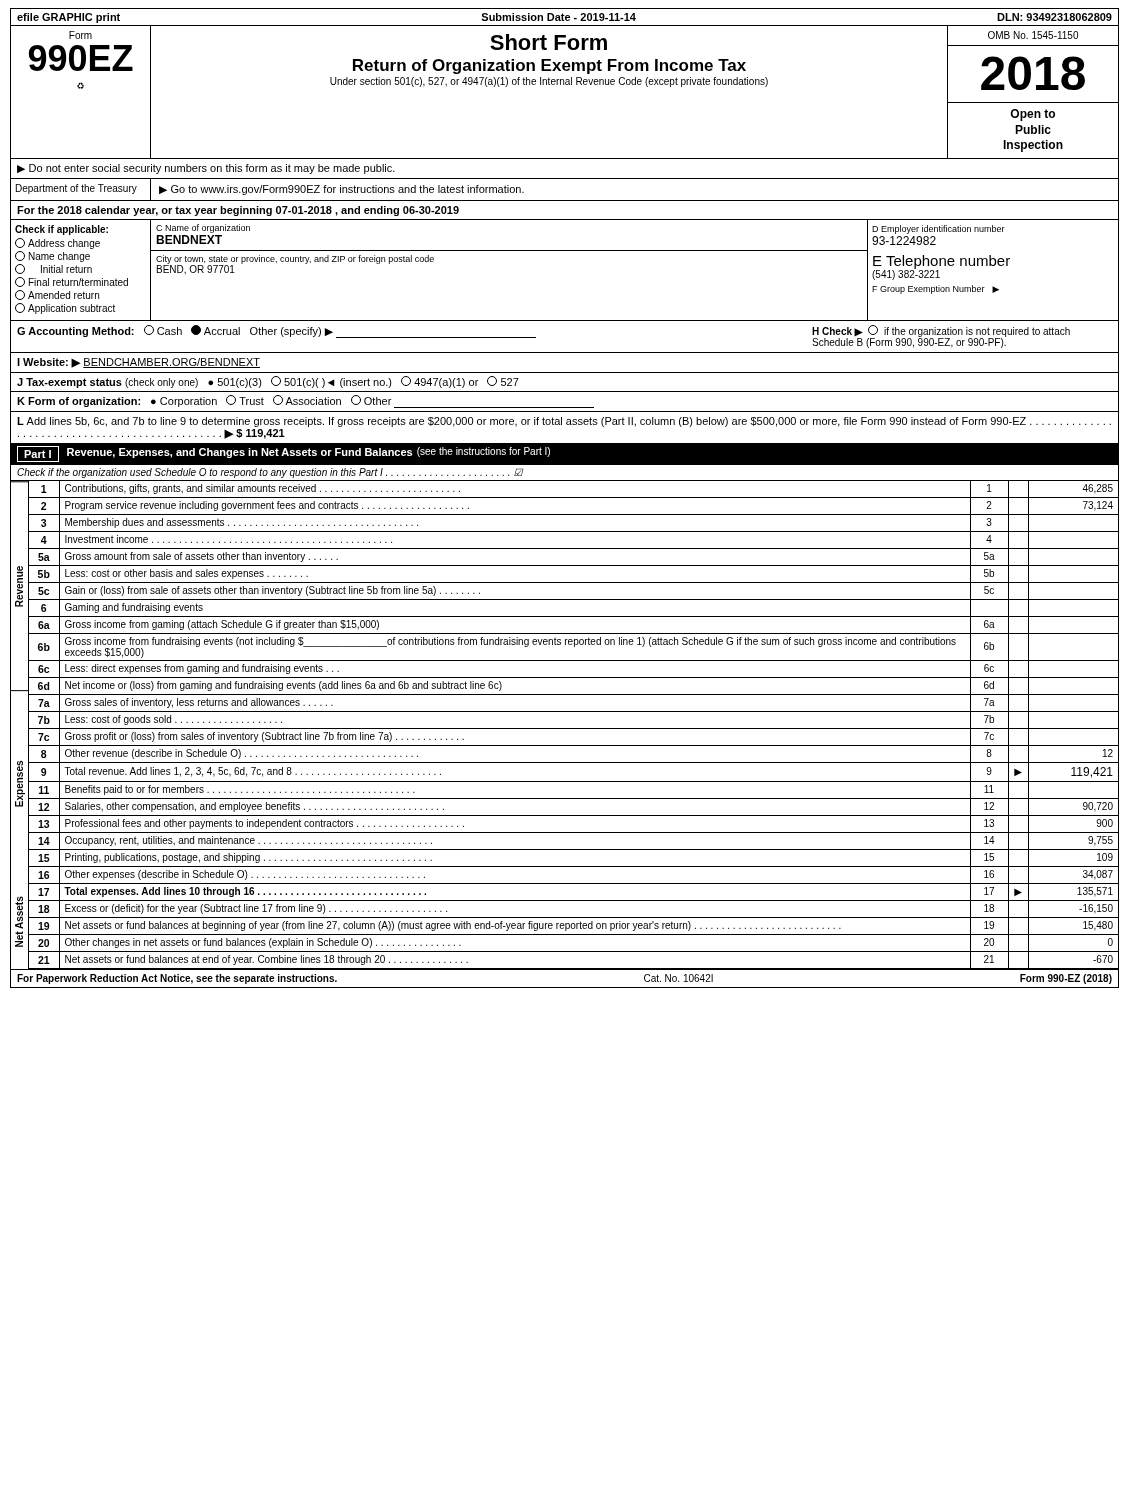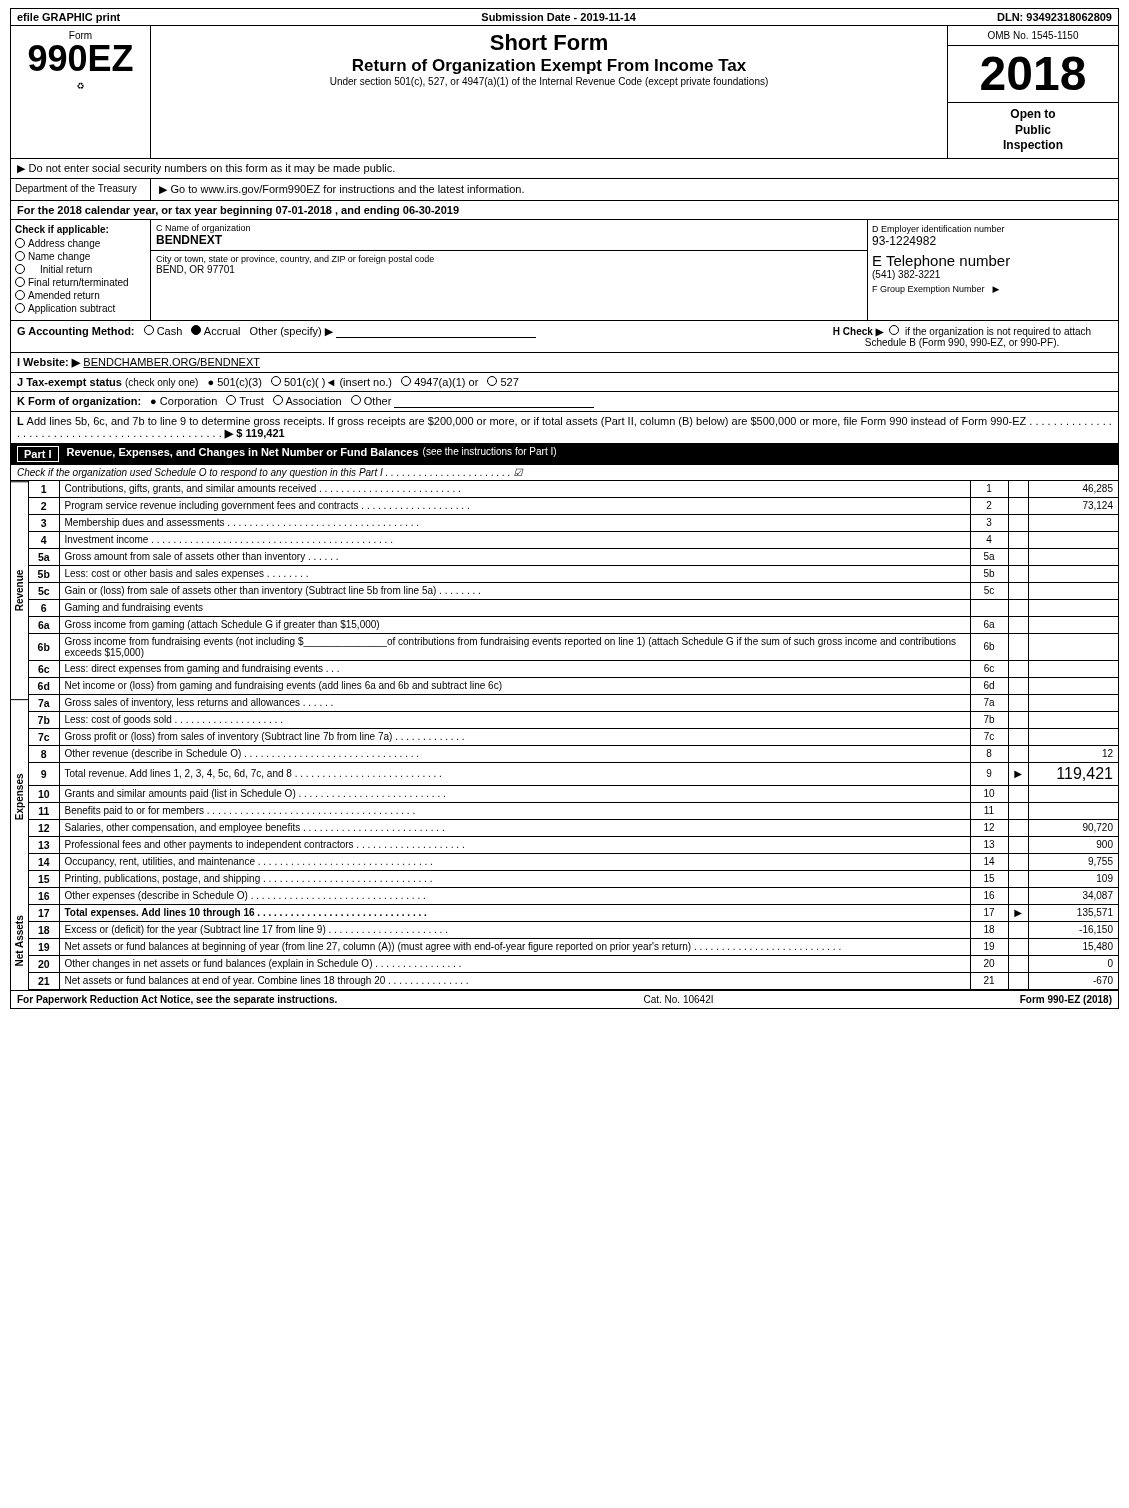--- a/index.html
+++ b/index.html
@@ -269,21 +269,21 @@
         <span class="radio-circle" style="display:inline-block;"></span>
         <span>Cash</span>
       </span>
       <span style="margin-left:6px;">
         <span class="radio-circle radio-filled" style="display:inline-block;"></span>
         <span>Accrual</span>
       </span>
       <span style="margin-left:6px;">Other (specify) ▶</span>
       <span style="border-bottom:1px solid #000; display:inline-block; width:200px;">&nbsp;</span>
     </div>
-    <div style="width:300px; font-size:10px;text-align:center;">
+    <div style="width:300px; font-size:10px;">
       <span class="bold">H  Check ▶</span>
       <span class="radio-circle" style="display:inline-block; margin:0 3px;"></span>
       <span>if the organization is not required to attach Schedule B (Form 990, 990-EZ, or 990-PF).</span>
     </div>
   </div>
 
   <div class="website-section">
     <span class="bold">I Website: ▶</span>
     <span style="text-decoration:underline;">BENDCHAMBER.ORG/BENDNEXT</span>
   </div>
@@ -331,21 +331,21 @@
   </div>
 
   <div class="l-section">
     <span class="bold">L </span>
     <span>Add lines 5b, 6c, and 7b to line 9 to determine gross receipts. If gross receipts are $200,000 or more, or if total assets (Part II, column (B) below) are $500,000 or more, file Form 990 instead of Form 990-EZ . . . . . . . . . . . . . . . . . . . . . . . . . . . . . . . . . . . . . . . . . . . . . . . .</span>
     <span class="bold">▶ $ 119,421</span>
   </div>
 
   <div style="display:flex; border:1px solid #000; border-top:none; background:#000; color:#fff; padding:2px 6px; font-weight:bold; font-size:11px;">
     <span style="margin-right:8px; background:#000; color:#fff; padding:1px 6px; border:1px solid #fff;">Part I</span>
-    <span>Revenue, Expenses, and Changes in Net Number or Fund Balances</span>
+    <span>Revenue, Expenses, and Changes in Net Assets or Fund Balances</span>
     <span style="font-weight:normal; font-size:10px; margin-left:4px;">(see the instructions for Part I)</span>
   </div>
 
   <div style="border:1px solid #000; border-top:none; padding:2px 6px; font-size:10px; font-style:italic;">
     <span>Check if the organization used Schedule O to respond to any question in this Part I . . . . . . . . . . . . . . . . . . . . . . .</span>
     <span> ☑</span>
   </div>
 
   <div style="display:flex; border:1px solid #000; border-top:none;">
 
@@ -471,28 +471,21 @@
               <td style="padding: 2px 5px; font-size: 10px; vertical-align: middle;">Other revenue (describe in Schedule O) . . . . . . . . . . . . . . . . . . . . . . . . . . . . . . . .</td>
               <td style="width: 38px; text-align: center; border-left: 1px solid rgb(0, 0, 0); border-right: 1px solid rgb(0, 0, 0); padding: 2px 3px; font-size: 10px; vertical-align: middle;">8</td>
               <td style="width: 20px; text-align: center; border-right: 1px solid rgb(0, 0, 0); padding: 2px; font-size: 10px; vertical-align: middle;"></td>
               <td style="width: 90px; text-align: right; padding: 2px 5px; font-size: 10px; vertical-align: middle;">12</td>
             </tr>
             <tr style="border-bottom: 1px solid rgb(0, 0, 0);">
               <td style="width: 30px; text-align: center; font-weight: bold; border-right: 1px solid rgb(0, 0, 0); padding: 2px 3px; font-size: 10.5px; vertical-align: middle;">9</td>
               <td style="padding: 2px 5px; font-size: 10px; vertical-align: middle;">Total revenue. Add lines 1, 2, 3, 4, 5c, 6d, 7c, and 8 . . . . . . . . . . . . . . . . . . . . . . . . . . .</td>
               <td style="width: 38px; text-align: center; border-left: 1px solid rgb(0, 0, 0); border-right: 1px solid rgb(0, 0, 0); padding: 2px 3px; font-size: 10px; vertical-align: middle;">9</td>
               <td style="width: 20px; text-align: center; border-right: 1px solid rgb(0, 0, 0); padding: 2px; font-size: 10px; vertical-align: middle;">▶</td>
-              <td style="width: 90px; text-align: right; padding: 2px 5px; font-size: 16px; vertical-align: middle;">119,421</td>
-            </tr>
-            <tr style="border-bottom: 1px solid rgb(0, 0, 0);">
-              <td style="width: 30px; text-align: center; font-weight: bold; border-right: 1px solid rgb(0, 0, 0); padding: 2px 3px; font-size: 10.5px; vertical-align: middle;">10</td>
-              <td style="padding: 2px 5px; font-size: 10px; vertical-align: middle;">Grants and similar amounts paid (list in Schedule O) . . . . . . . . . . . . . . . . . . . . . . . . . . .</td>
-              <td style="width: 38px; text-align: center; border-left: 1px solid rgb(0, 0, 0); border-right: 1px solid rgb(0, 0, 0); padding: 2px 3px; font-size: 10px; vertical-align: middle;">10</td>
-              <td style="width: 20px; text-align: center; border-right: 1px solid rgb(0, 0, 0); padding: 2px; font-size: 10px; vertical-align: middle;"></td>
-              <td style="width: 90px; text-align: right; padding: 2px 5px; font-size: 10px; vertical-align: middle;"></td>
+              <td style="width: 90px; text-align: right; padding: 2px 5px; font-size: 12px; vertical-align: middle;">119,421</td>
             </tr>
             <tr style="border-bottom: 1px solid rgb(0, 0, 0);">
               <td style="width: 30px; text-align: center; font-weight: bold; border-right: 1px solid rgb(0, 0, 0); padding: 2px 3px; font-size: 10.5px; vertical-align: middle;">11</td>
               <td style="padding: 2px 5px; font-size: 10px; vertical-align: middle;">Benefits paid to or for members . . . . . . . . . . . . . . . . . . . . . . . . . . . . . . . . . . . . . .</td>
               <td style="width: 38px; text-align: center; border-left: 1px solid rgb(0, 0, 0); border-right: 1px solid rgb(0, 0, 0); padding: 2px 3px; font-size: 10px; vertical-align: middle;">11</td>
               <td style="width: 20px; text-align: center; border-right: 1px solid rgb(0, 0, 0); padding: 2px; font-size: 10px; vertical-align: middle;"></td>
               <td style="width: 90px; text-align: right; padding: 2px 5px; font-size: 10px; vertical-align: middle;"></td>
             </tr>
             <tr style="border-bottom: 1px solid rgb(0, 0, 0);">
               <td style="width: 30px; text-align: center; font-weight: bold; border-right: 1px solid rgb(0, 0, 0); padding: 2px 3px; font-size: 10.5px; vertical-align: middle;">12</td>

